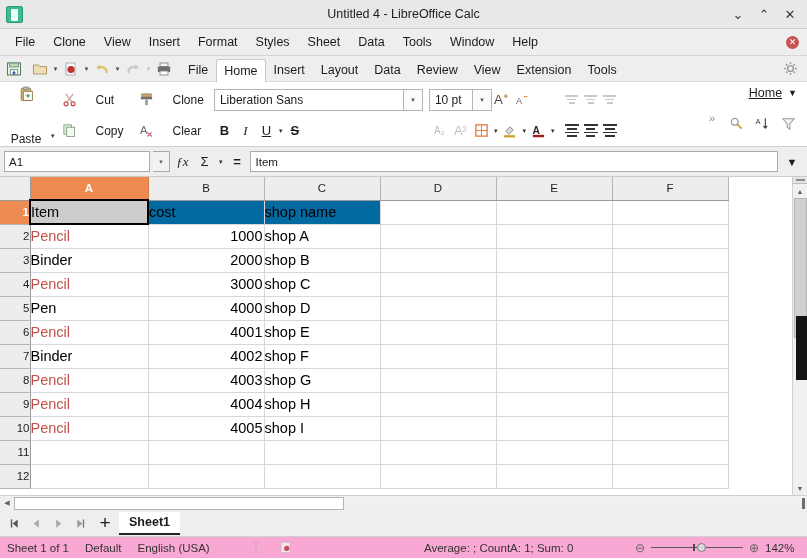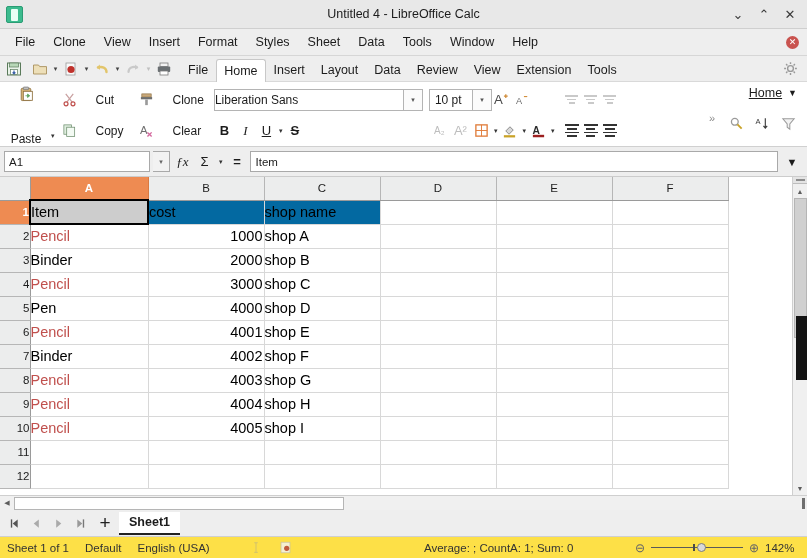--- a/index.html
+++ b/index.html
@@ -84,21 +84,21 @@
     font-size: 12px; color: #1c1c1c; height: 24px; cursor: default;
   }
   .rb-icon { width: 17px; height: 17px; display:flex; align-items:center; justify-content:center; flex: 0 0 auto;}
   .paste-btn {
     display:flex; flex-direction:column; align-items:center; justify-content:space-between;
     width: 46px; font-size: 12px; color:#1c1c1c; padding-top:2px;
   }
   .caret { font-size: 7px; color: #333; padding: 0 2px; }
   .fontname {
     width: 190px; height: 22px; border: 1px solid #b4b4b4; background: #fff;
-    font-size: 12px; display: flex; align-items: center; color:#1c1c1c;
+    font-size: 12px; display: flex; align-items: center; padding-left: 5px; color:#1c1c1c;
   }
   .combo-arrow {
     width: 19px; height: 22px; border: 1px solid #b4b4b4; border-left: none;
     background: #fbfbfb; display: flex; align-items: center; justify-content: center;
     font-size: 7px; color: #555;
   }
   .fontsize {
     width: 44px; height: 22px; border: 1px solid #b4b4b4; background: #fff;
     font-size: 12px; display: flex; align-items: center; padding-left: 5px; color:#1c1c1c;
   }
@@ -210,21 +210,21 @@
   .nav-btn.strong { color:#3a3a3a; }
   .addsheet { width: 26px; height: 22px; display:flex; align-items:center; justify-content:center;
               font-size: 19px; color:#222; font-weight: 300; }
   .sheettab {
     font-size: 12.5px; font-weight: bold; color:#1c1c1c; padding: 3px 10px 4px 10px;
     background:#ffffff; border-bottom: 2px solid #222;
   }
 
   
   .statusbar {
-    height: 21px; background: #fde047; display: flex; align-items: center;
+    height: 21px; background: #f9a8d4; display: flex; align-items: center;
     font-size: 11.5px; color: #333; padding-left: 7px; gap: 0;
   }
   .sb-item { padding-right: 16px; white-space: nowrap; }
   .sb-icon { width: 16px; height: 16px; display:flex; align-items:center; justify-content:center;
              opacity: .45; }
   .sb-sum { position:absolute; left: 424px; }
   .zoomwrap { margin-left: auto; display:flex; align-items:center; gap:6px; padding-right:8px; }
   .zoom-sign { font-size: 12px; color:#666; }
   .zoom-track { width: 92px; height: 1px; background:#5a5a5a; position:relative; }
   .zoom-knob { position:absolute; left: 46px; top:-4px; width:9px; height:9px; border-radius:50%;

